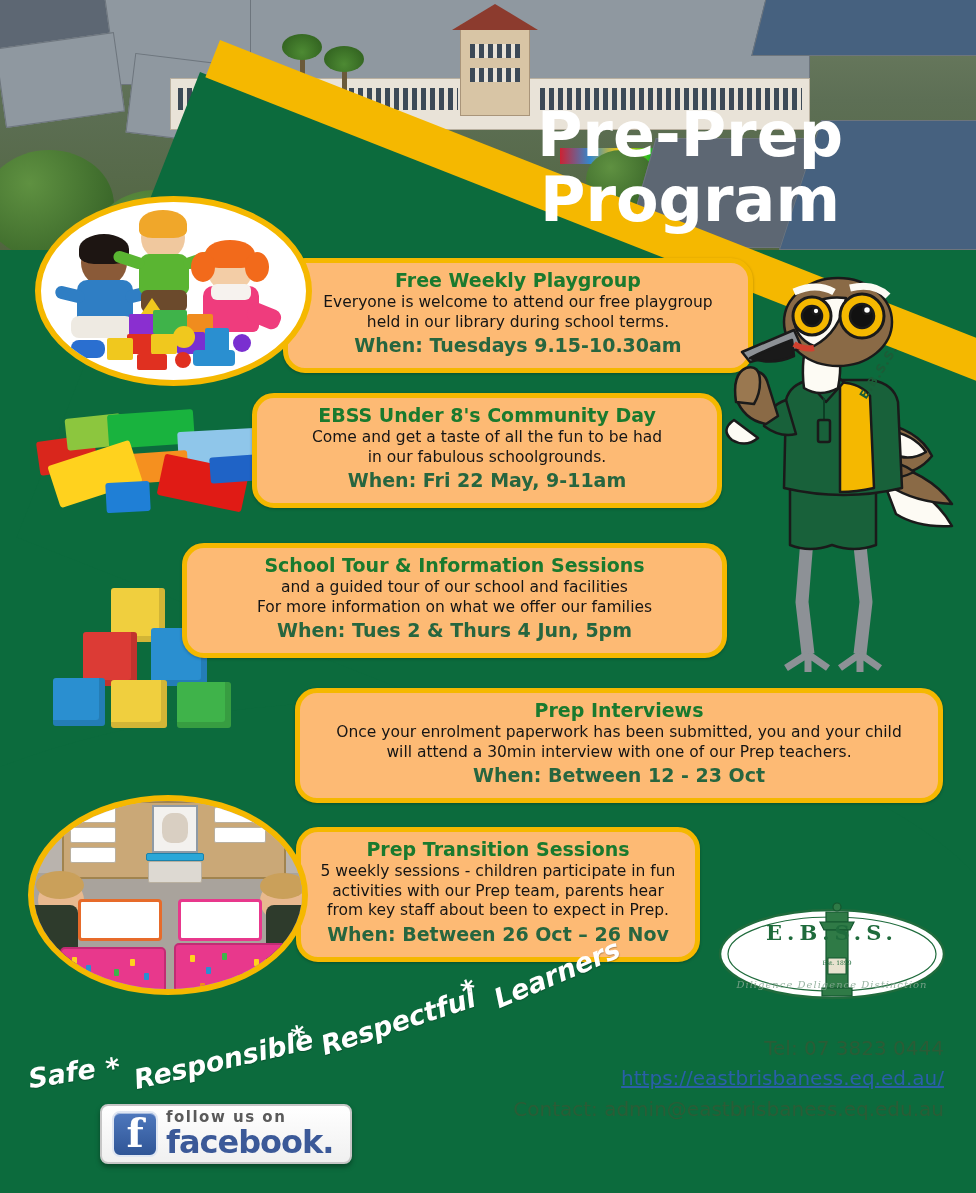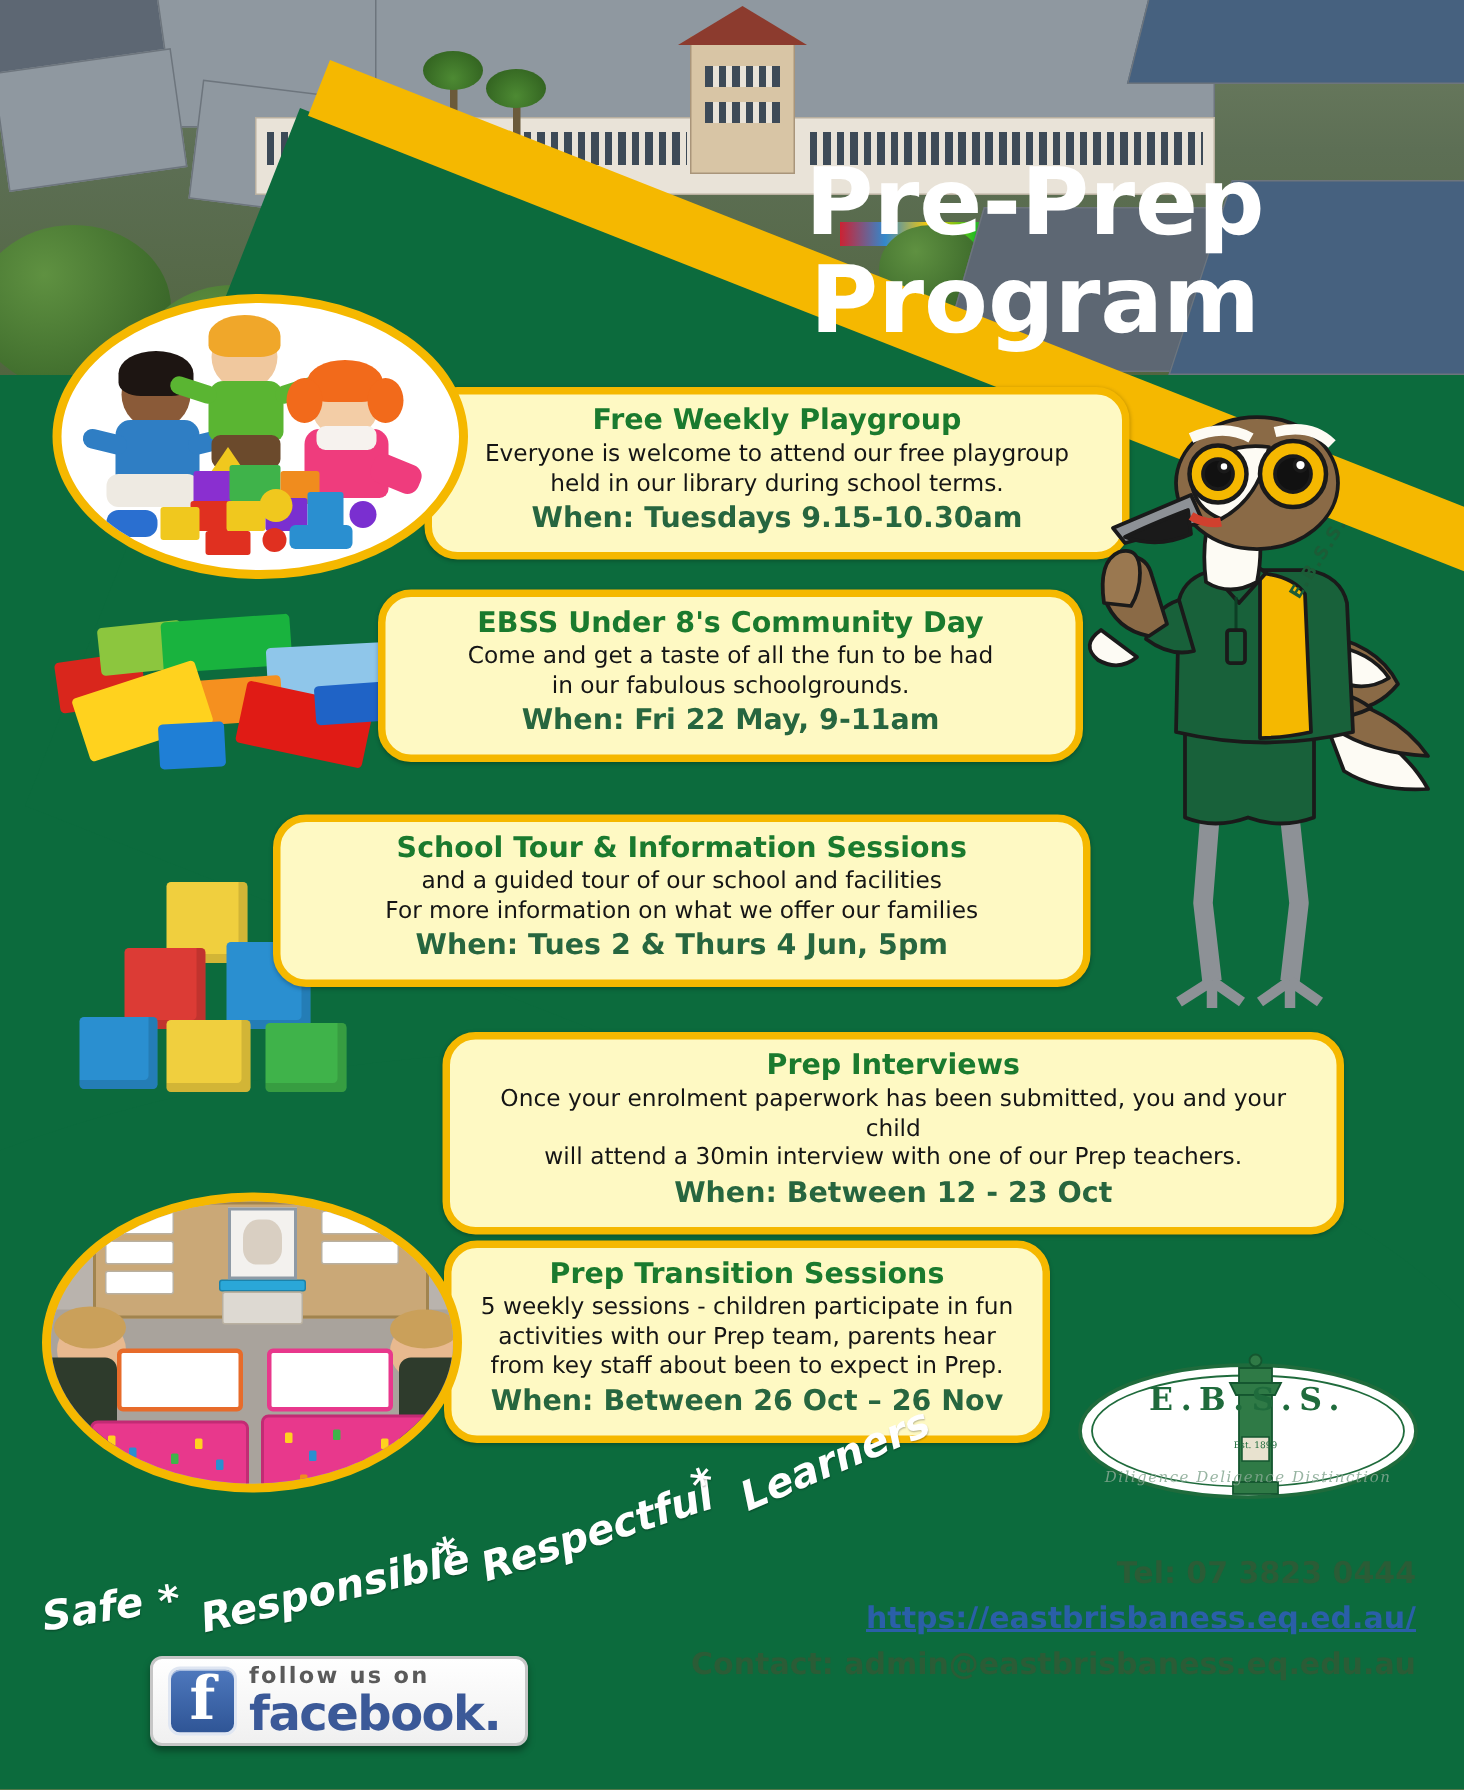--- a/index.html
+++ b/index.html
@@ -53,30 +53,30 @@
   .gold-sweep{position:absolute;left:-240px;top:726px;width:1290px;height:640px;
     border-radius:50% 50% 0 0 / 46% 46% 0 0;background:#f5b800;z-index:-1;}
   .sweep-wrap{position:absolute;left:0;top:0;width:976px;height:1193px;}
 
   
   .title-block{position:absolute;left:420px;top:98px;width:540px;text-align:center;z-index:20;}
   .title-1{color:#ffffff;font-size:45px;font-weight:700;letter-spacing:.5px;line-height:1.05;}
   .title-2{color:#ffffff;font-size:62px;font-weight:700;letter-spacing:0px;line-height:1.05;margin-top:4px;}
 
   
-  .card{position:absolute;background:#fef9c3;border:5px solid #f5b800;
+  .card{position:absolute;background:#fdba74;border:5px solid #f5b800;
     border-radius:22px;padding:6px 14px 10px;z-index:15;box-shadow:0 1px 3px rgba(0,0,0,.25);}
   .card .h{color:#1a7a2e;font-size:19px;font-weight:700;text-align:center;line-height:1.25;}
   .card .b{color:#151515;font-size:15.5px;text-align:center;line-height:1.28;}
   .card .w{color:#27663f;font-size:19px;font-weight:700;text-align:center;line-height:1.3;margin-top:1px;}
 
   #card-1{left:283px;top:258px;width:470px;}
   #card-2{left:252px;top:393px;width:470px;}
   #card-3{left:182px;top:543px;width:545px;}
-  #card-4{left:295px;top:688px;width:601px;}
+  #card-4{left:295px;top:688px;width:648px;}
   #card-5{left:296px;top:827px;width:404px;}
 
   
   .oval-kids{position:absolute;left:35px;top:196px;width:277px;height:190px;
     border-radius:50%;background:#fff;border:6px solid #f5b800;overflow:hidden;z-index:16;}
   .kid{position:absolute;}
   .head{position:absolute;border-radius:50%;}
   .torso{position:absolute;border-radius:10px 10px 6px 6px;}
   .blk{position:absolute;border-radius:2px;}
 
@@ -121,21 +121,21 @@
     background:linear-gradient(180deg,#4e78bd,#2f5596);border:2px solid #dfe6f2;
     position:relative;box-shadow:inset 0 1px 0 rgba(255,255,255,.5);}
   .fb-icon::after{content:"f";position:absolute;left:0;right:0;top:-4px;color:#fff;
     font-family:"DejaVu Serif","Liberation Serif",serif;font-weight:700;font-size:40px;text-align:center;}
   .fb-txt{margin-left:8px;line-height:1;}
   .fb-small{color:#5a5a5a;font-size:15px;font-weight:700;letter-spacing:1.5px;}
   .fb-big{color:#3b5998;font-size:32px;font-weight:700;letter-spacing:-1px;margin-top:1px;}
 
   
   .contact{position:absolute;right:32px;top:1033px;width:520px;text-align:right;z-index:22;}
-  .contact div{color:#2b5c36;font-size:20px;font-weight:700;line-height:1.52;}
+  .contact div{color:#2b5c36;font-size:20px;font-weight:400;line-height:1.52;}
   .contact .url{color:#2a5fa8;text-decoration:underline;}
 </style>
 </head>
 <body>
 
 <div id="poster">
 
   <div class="aerial">
     <div class="sky"></div>
     <div class="roof dark" style="left:-10px;top:-6px;width:150px;height:70px;transform:skewX(-10deg);"></div>

